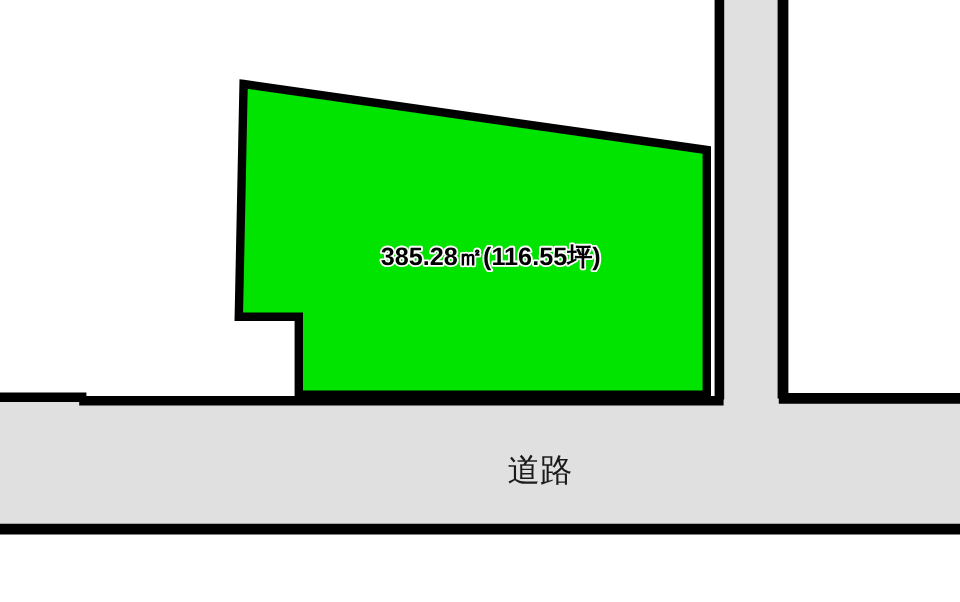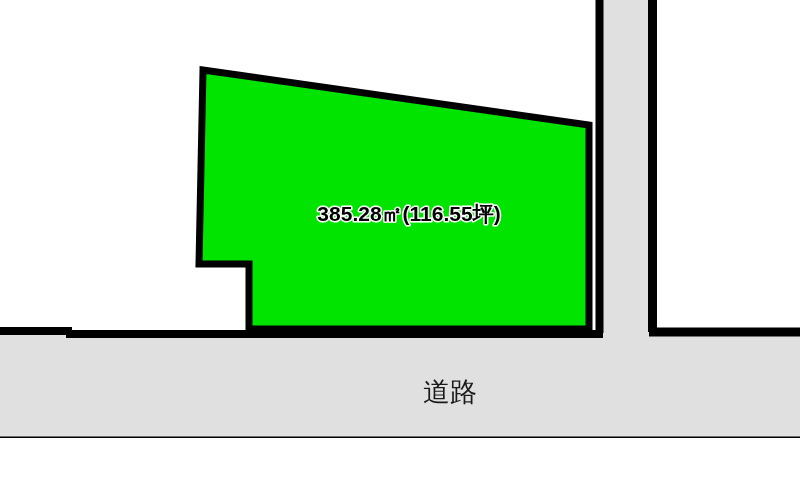--- a/index.html
+++ b/index.html
@@ -4,21 +4,21 @@
 <style>
   html, body {
     margin: 0;
     padding: 0;
     background: #ffffff;
     font-family: "Liberation Sans", sans-serif;
   }
   .canvas {
     position: relative;
     width: 800px;
-    height: 438px;
+    height: 502px;
     background: #ffffff;
     overflow: hidden;
   }
   svg { display: block; }
   .road-border {
     stroke-width: 8;
     fill: none;
   }
   .road-border-thick {
     stroke-width: 9;

